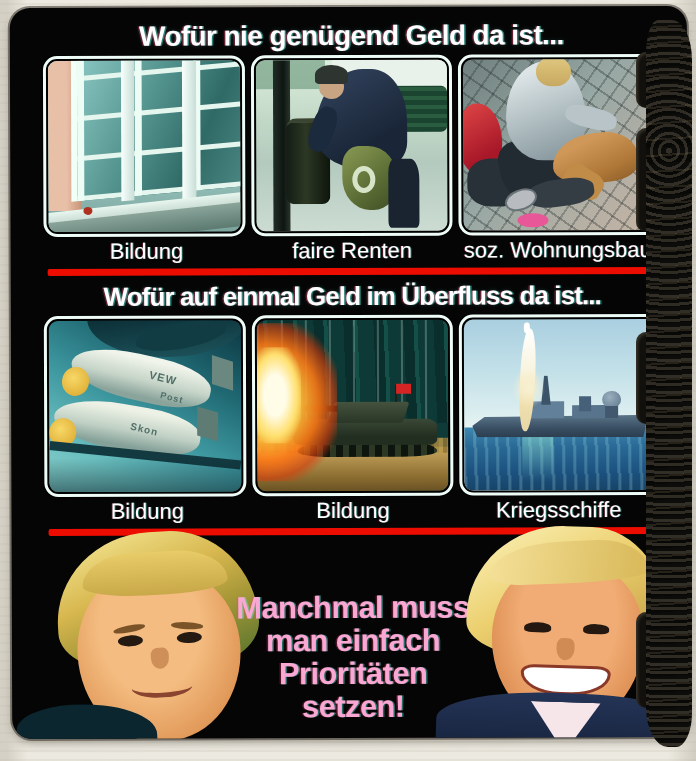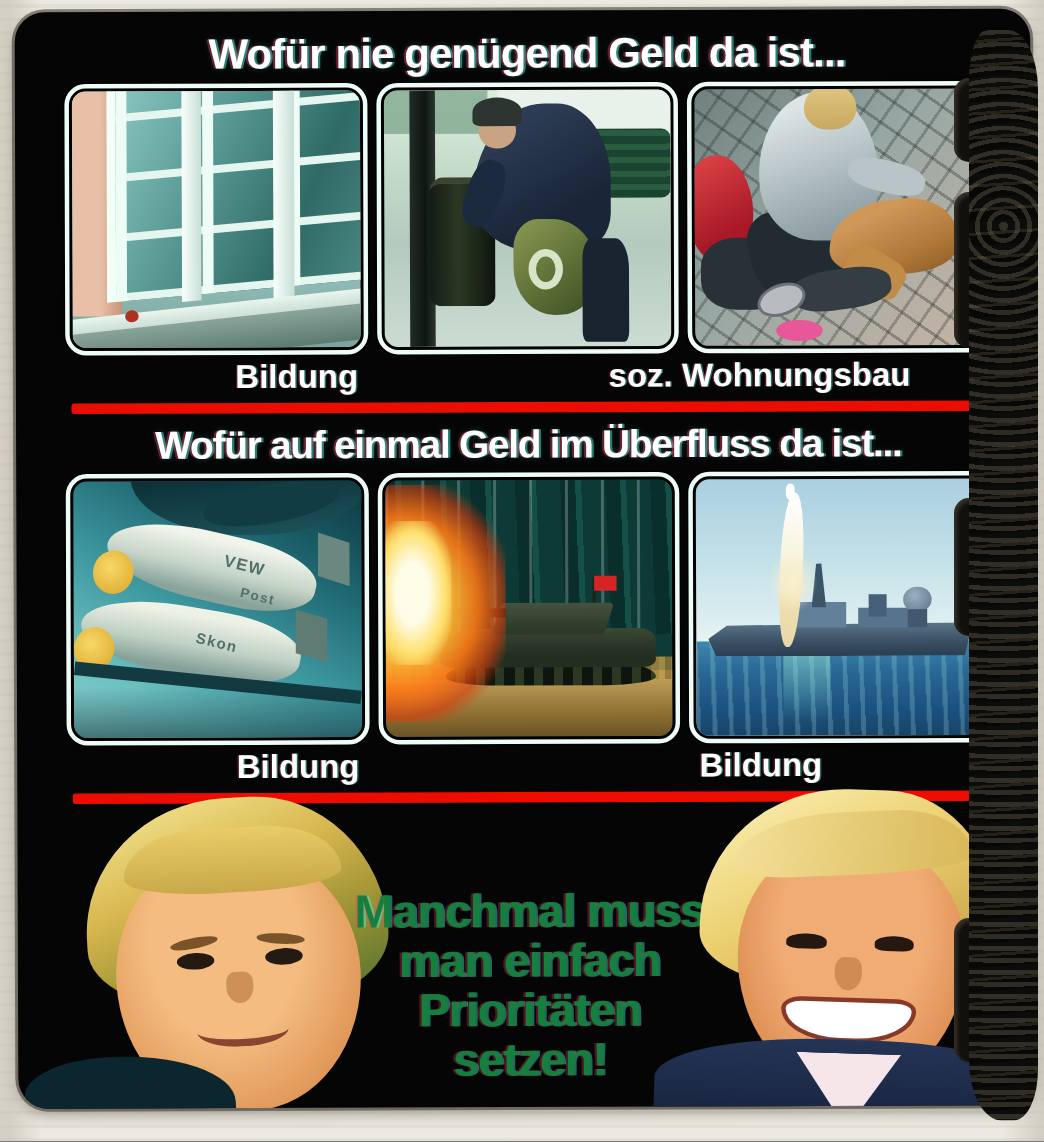--- a/index.html
+++ b/index.html
@@ -52,30 +52,30 @@
   .cards-row { display:flex; gap:6px; height:181px; }
   .card {
     flex:1; background:#020202; border:3px solid #eefcf8; border-radius:14px;
     padding:2px; position:relative;
     box-shadow:0 0 0 1px rgba(0,0,0,.9), inset 0 0 0 1px rgba(0,0,0,.85);
   }
   .photo { position:relative; width:100%; height:100%; border-radius:9px; overflow:hidden; background:#0c2c2c; }
 
   .labels-row { display:flex; height:30px; align-items:center; }
   .img-label {
-    flex:1; text-align:center; color:#fff; font-weight:bold; font-size:22px; white-space:nowrap;
+    flex:1; text-align:center; color:#fff; font-weight:normal; font-size:22px; white-space:nowrap;
     text-shadow:-1px 0 0 rgba(255,60,110,.3), 1px 0 0 rgba(80,255,235,.4);
   }
   .red-line { height:7px; background:#ec0c00; border-radius:2px; margin:2px 4px; }
 
   
   .bottom { position:relative; height:202px; margin:2px -27px 0 -33px; }
   .punchline {
     position:absolute; left:50%; top:54px; transform:translateX(-49%);
-    width:260px; text-align:center; color:#15803d; font-weight:bold;
+    width:260px; text-align:center; color:#f9a8d4; font-weight:bold;
     font-size:31px; line-height:1.07; letter-spacing:-0.6px;
     text-shadow:-1.5px 0 0 rgba(255,60,110,.3), 1.5px 0 0 rgba(80,255,235,.4);
   }
   .punchline span { display:block; }
 
   
   .art { position:absolute; }
 
   
   .ph-bildung { background:linear-gradient(180deg,#bfe4de 0%,#9cc8c2 60%,#7aa49c 100%); }
@@ -283,20 +283,21 @@
           <div class="art wb-dogleg"></div>
           <div class="art wb-clut"></div>
           <div class="art wb-shoe"></div>
           <div class="art wb-pink"></div>
         </div>
       </figure>
     </div>
 
     <div class="labels-row">
       <div class="img-label">Bildung</div>
+      <div class="img-label">faire Renten</div>
       <div class="img-label">soz. Wohnungsbau</div>
     </div>
 
     <div class="red-line"></div>
 
     <div class="headline h2">Wofür auf einmal Geld im Überfluss da ist...</div>
 
     <div class="cards-row">
       <figure class="card">
         <div class="photo ph-bomben">
@@ -344,20 +345,21 @@
           <div class="art ks-smoke"></div>
           <div class="art ks-puff"></div>
           <div class="art ks-missile"></div>
         </div>
       </figure>
     </div>
 
     <div class="labels-row">
       <div class="img-label">Bildung</div>
       <div class="img-label">Bildung</div>
+      <div class="img-label">Kriegsschiffe</div>
     </div>
 
     <div class="red-line"></div>
 
     <div class="bottom">
 
       <div class="portrait merkel">
         <div class="art m-hair"></div>
         <div class="art m-face"></div>
         <div class="art m-fringe"></div>

